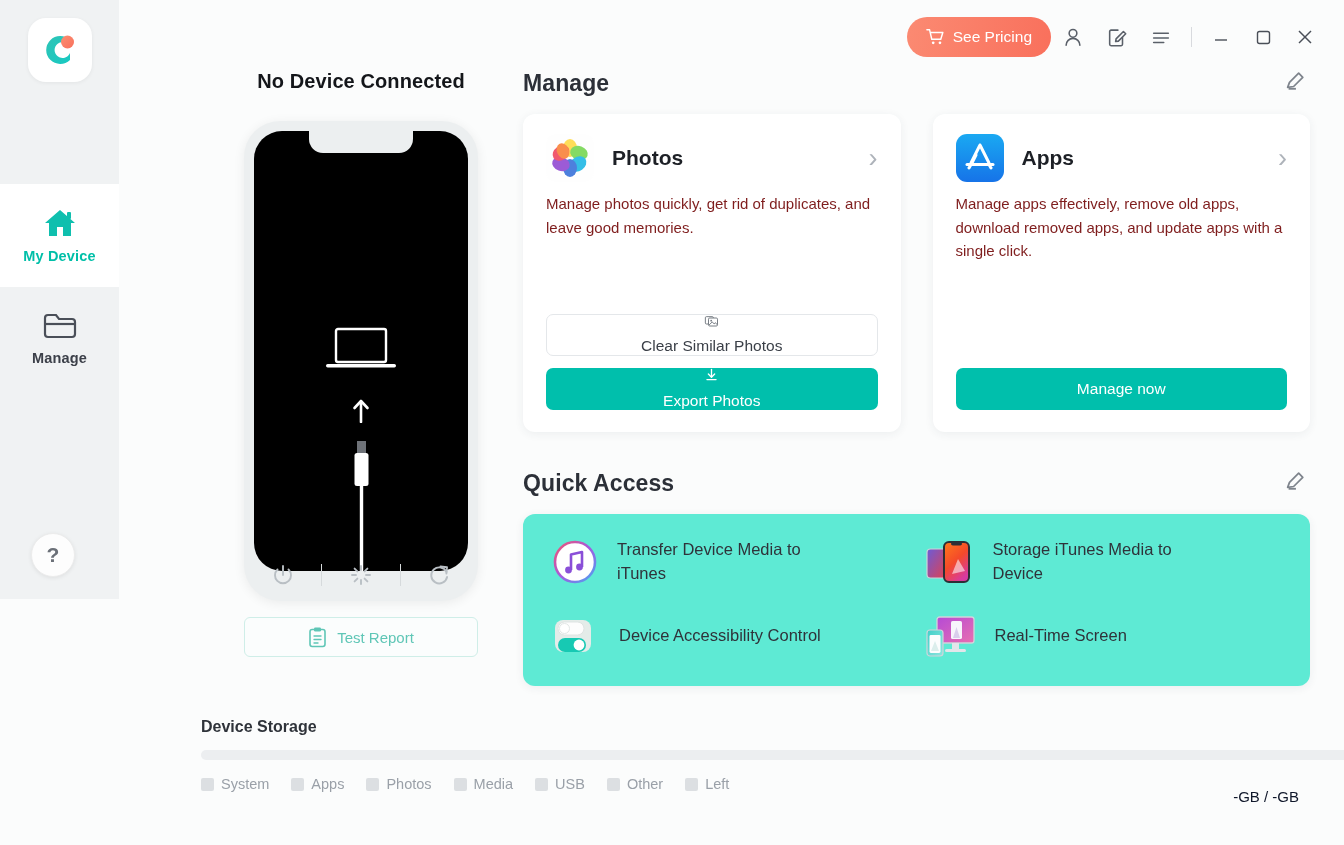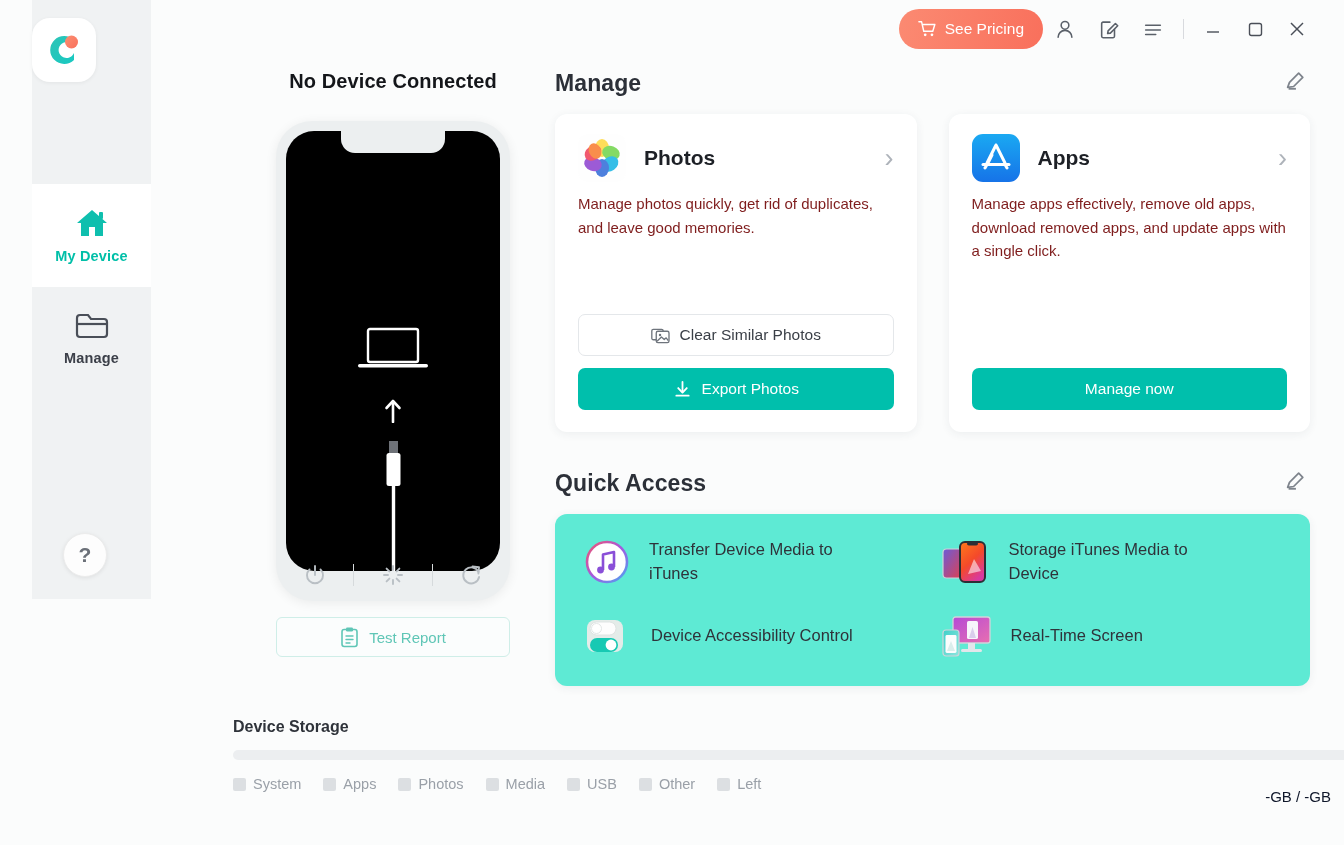--- a/index.html
+++ b/index.html
@@ -17,21 +17,21 @@
   }
 
   
   .sidebar {
     width: 119px; height: 599px;
     background: #f0f2f3;
     position: relative;
     flex: 0 0 119px;
     display: flex;
     flex-direction: column;
-    margin-left: 32px;
+    align-items: center;
   }
   .logo-wrap {
     margin-top: 18px;
     width: 64px; height: 64px;
     border-radius: 18px;
     background: #ffffff;
     display: flex; align-items: center; justify-content: center;
     box-shadow: 0 1px 4px rgba(0,0,0,.06);
   }
   .nav {
@@ -73,26 +73,26 @@
 
   
   .main {
     flex: 1;
     position: relative;
   }
 
   
   .titlebar {
     position: absolute;
-    top: 0; left: 0; right: 0;
+    top: 8px; left: 0; right: 0;
     height: 58px;
     display: flex;
     align-items: center;
     justify-content: flex-end;
-    padding-right: 26px;
+    padding-right: 18px;
     gap: 0px;
   }
   .pricing-btn {
     height: 40px;
     padding: 0 19px;
     border-radius: 20px;
     background: linear-gradient(100deg, #fb8a72 0%, #f9705c 100%);
     color: #fff;
     font-size: 15.5px;
     display: flex; align-items: center; gap: 9px;
@@ -230,21 +230,21 @@
   .chev { color: #aeb3ba; font-size: 27px; line-height: 1; font-weight: 300; cursor:pointer; }
   .card-desc {
     margin-top: 10px;
     font-size: 15px; line-height: 1.58;
     color: #7f1d1d;
   }
   .card-actions { margin-top: auto; display: flex; flex-direction: column; gap: 12px; }
   .btn {
     height: 42px; border-radius: 7px;
     display: flex; align-items: center; justify-content: center; gap: 10px;
-    font-size: 15.5px; cursor: pointer; border: none; font-family: inherit;
+    font-size: 15.5px; cursor: pointer; border: none; font-family: inherit; flex-direction: column;
   }
   .btn-outline { background: #fff; border: 1px solid #e4e7ea; color: #3a3f47; }
   .btn-primary { background: #00bfac; color: #fff; }
 
   .qa-card {
     background: #5eead4;
     border-radius: 12px;
     box-shadow: 0 2px 10px rgba(40,50,70,.07);
     padding: 24px 28px 26px;
     display: grid;

